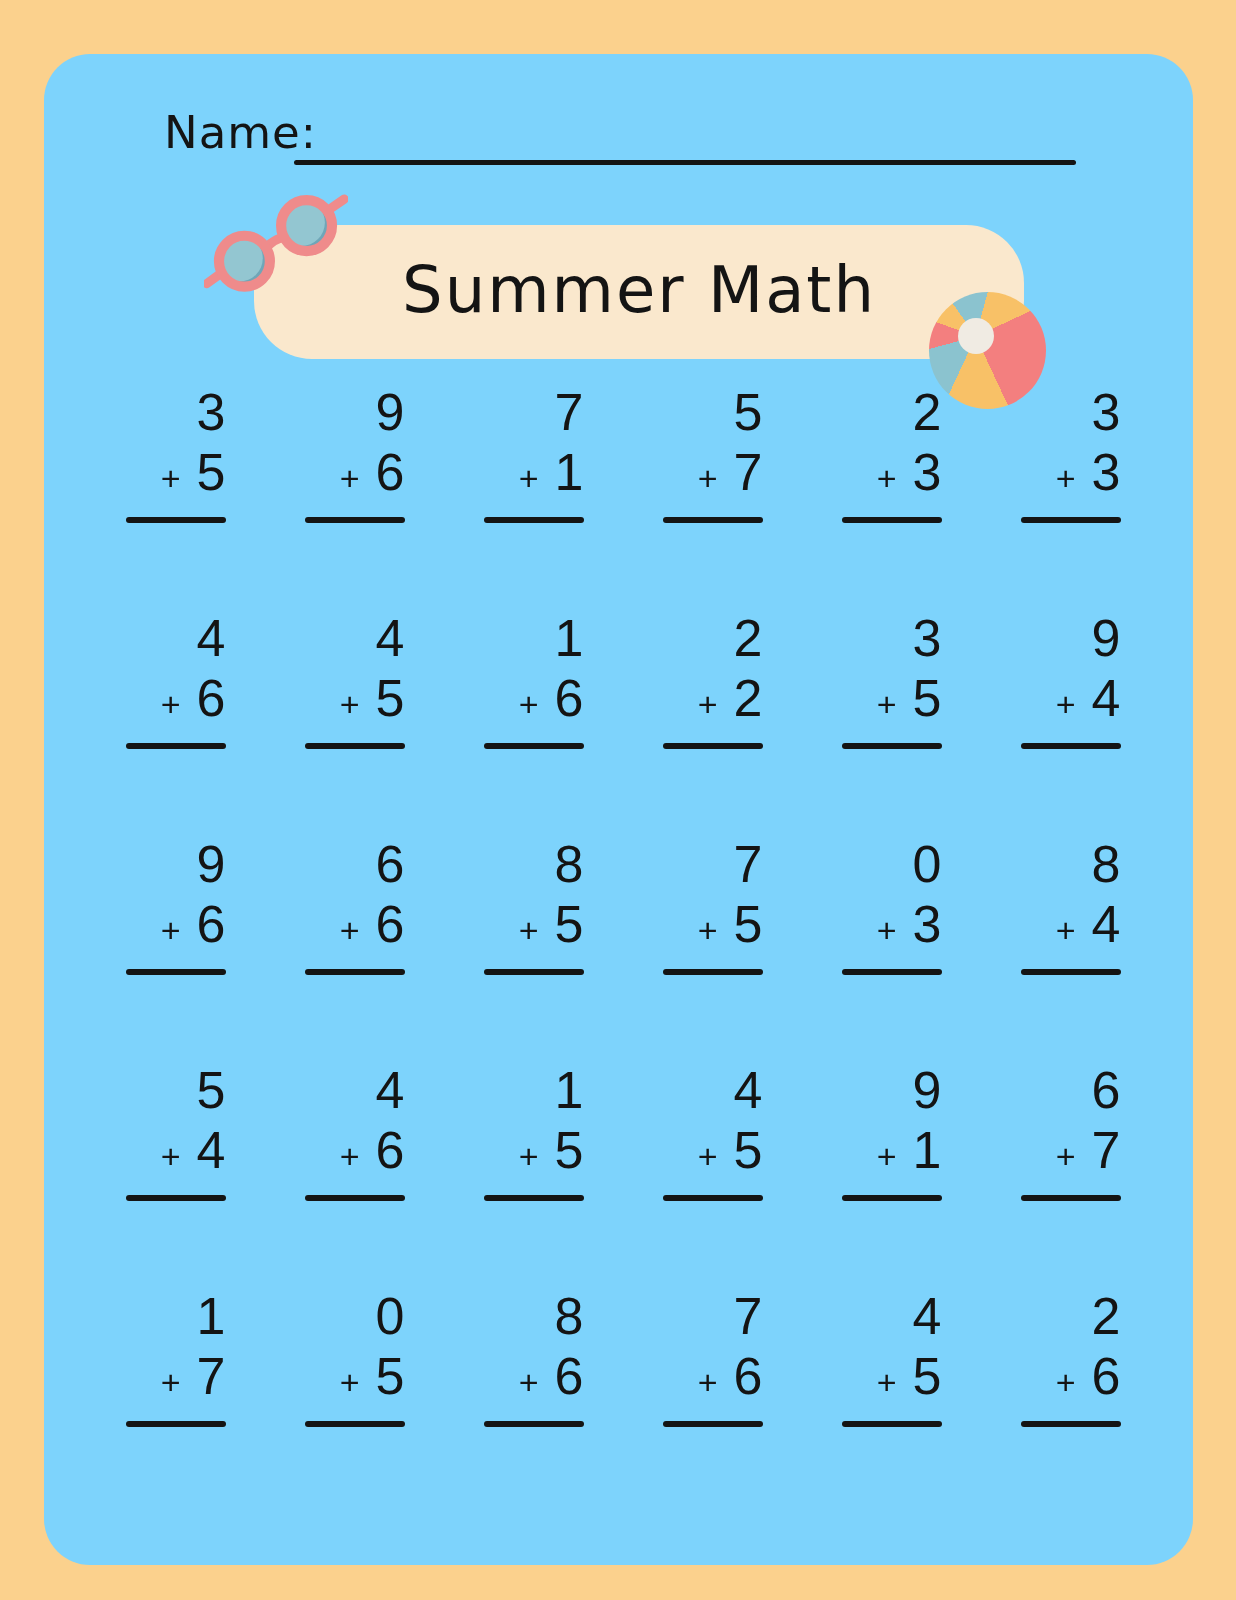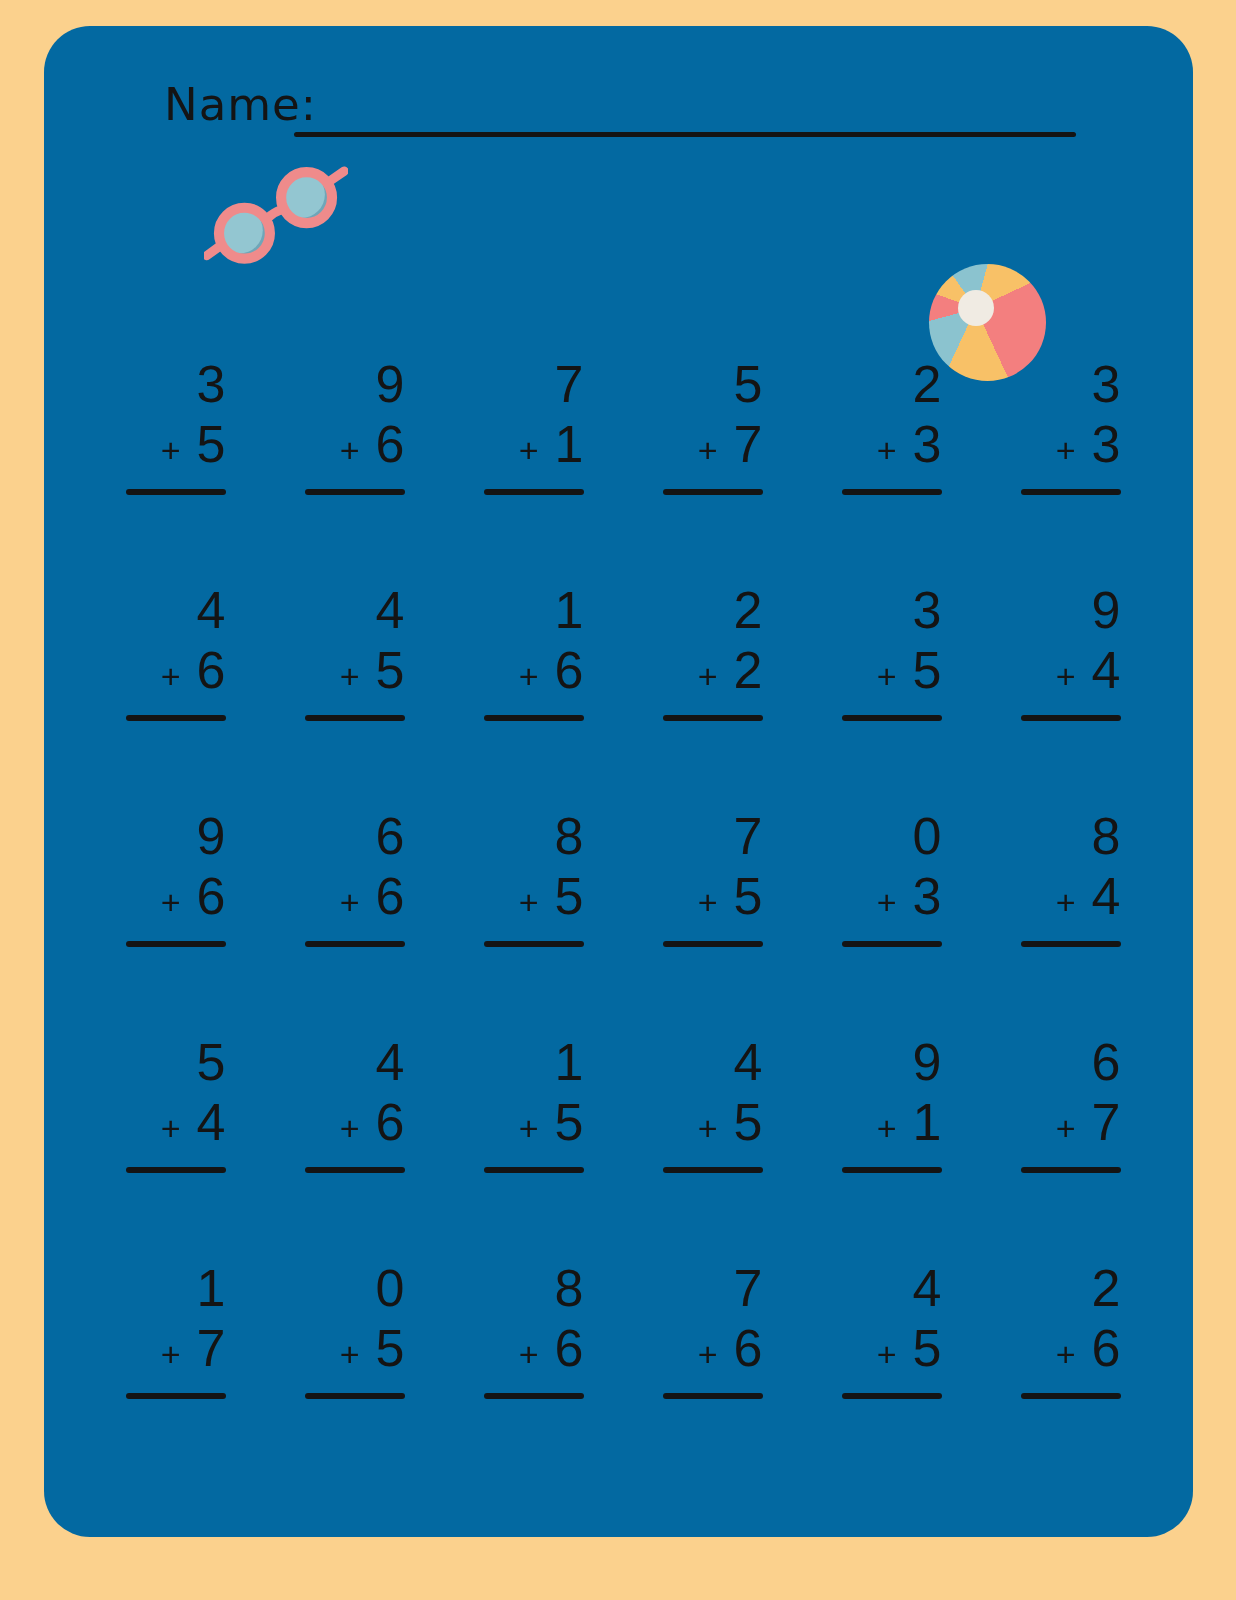--- a/index.html
+++ b/index.html
@@ -4,23 +4,23 @@
 <style>
   html,body { margin:0; padding:0; }
   body {
     width:1236px; height:1600px;
     background:#FBD18D;
     position:relative;
     font-family:"Liberation Sans", sans-serif;
     color:#141414;
   }
   .card {
-    position:absolute; left:44px; top:26px;
+    position:absolute; left:44px; top:54px;
     width:1149px; height:1511px;
-    background:#0369a1;
+    background:#7dd3fc;
     border-radius:46px;
   }
   .name-label {
     position:absolute; left:120px; top:52px;
     font-family:"DejaVu Sans", sans-serif;
     font-size:45px; letter-spacing:1px;
   }
   .name-line {
     position:absolute; left:250px; top:106px;
     width:782px; height:5px;
@@ -85,20 +85,23 @@
   }
 </style>
 </head>
 <body>
 
 <div class="card">
 
   <div class="name-label">Name:</div>
   <div class="name-line"></div>
 
+  <div class="banner">
+    <div class="title">Summer Math</div>
+  </div>
 
   <svg class="sunglasses" viewBox="0 0 140 110">
     <g>
       <path d="M13 82 L2 90" stroke="#EF8B8B" stroke-width="9" stroke-linecap="round" fill="none"></path>
       <path d="M124 16 L137 7" stroke="#EF8B8B" stroke-width="9" stroke-linecap="round" fill="none"></path>
       <path d="M57 59 Q 67 45 81 44" stroke="#EF8B8B" stroke-width="9" stroke-linecap="round" fill="none"></path>
       <circle cx="39" cy="68" r="21" fill="#6FA6B8"></circle>
       <circle cx="34" cy="65" r="23" fill="#93C6D1"></circle>
       <circle cx="39" cy="68" r="25" fill="none" stroke="#EF8B8B" stroke-width="10"></circle>
       <circle cx="100" cy="33" r="21" fill="#6FA6B8"></circle>

